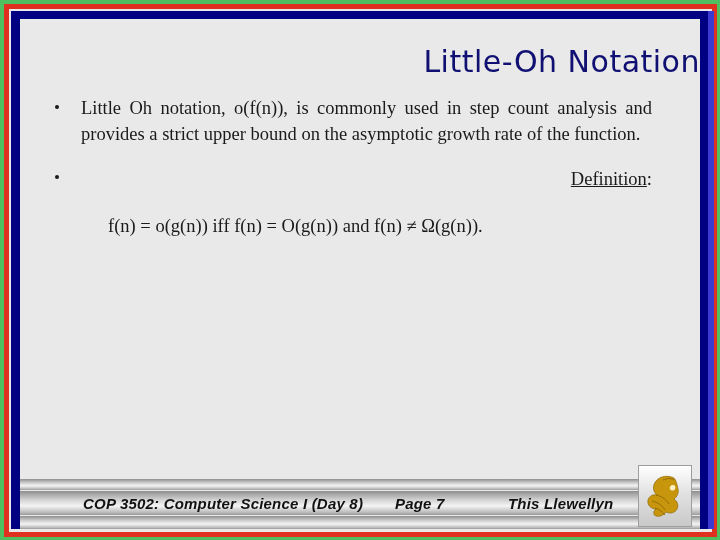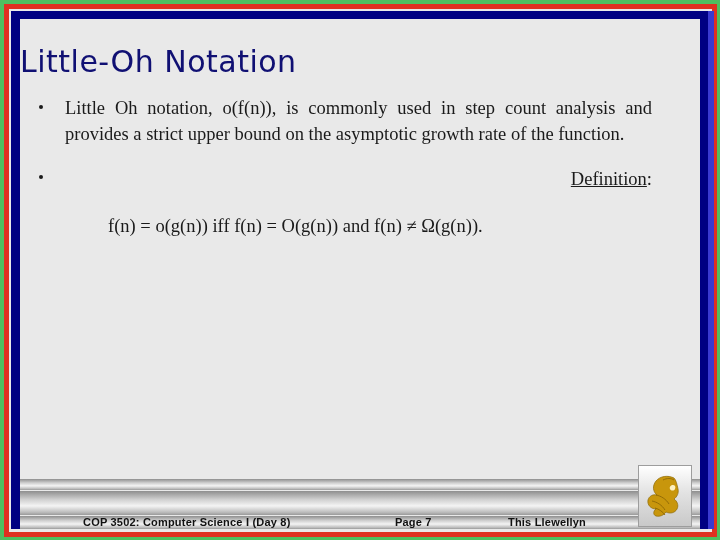--- a/index.html
+++ b/index.html
@@ -49,38 +49,38 @@
     background: #e9e9e9;              
     overflow: hidden;
   }
 
   
   .title {
     position: absolute;
     left: 0;
     top: 25px;
     width: 100%;
-    text-align: left;
+    text-align: right;
     font-family: "DejaVu Sans", sans-serif;
     font-size: 30px;
     letter-spacing: 0.5px;
     color: #101073;
     white-space: nowrap;
   }
 
   
   .body {
     position: absolute;
     left: 0;
     top: 76px;
     width: 100%;
   }
   .bullet {
     position: relative;
-    margin: 0 0 18px 0;
+    margin: 0 0 18px 16px;
     padding: 0 48px 0 45px;
     font-size: 18.5px;
     line-height: 1.42;
     color: #1a1a1a;
     text-align: justify;
   }
   .bullet:last-of-type { margin-bottom: 0; }
   .bullet .dot {
     position: absolute;
     left: 19px;
@@ -123,25 +123,25 @@
 
   .footer-text {
     position: absolute;
     top: 12px;
     height: 24px;
     left: 0;
     right: 0;
     display: flex;
     align-items: center;
     font-family: "Liberation Sans", sans-serif;
+    font-style: italic;
     font-weight: bold;
-    font-size: 11px;
+    font-size: 15px;
     color: #111111;
     letter-spacing: 0.2px;
-    margin-top: 19px;
   }
   .ft-course { position: absolute; left: 63px; }
   .ft-page   { position: absolute; left: 375px; }
   .ft-author { position: absolute; left: 488px; }
 
   
   .logo-box {
     position: absolute;
     right: 8px;
     bottom: 2px;

